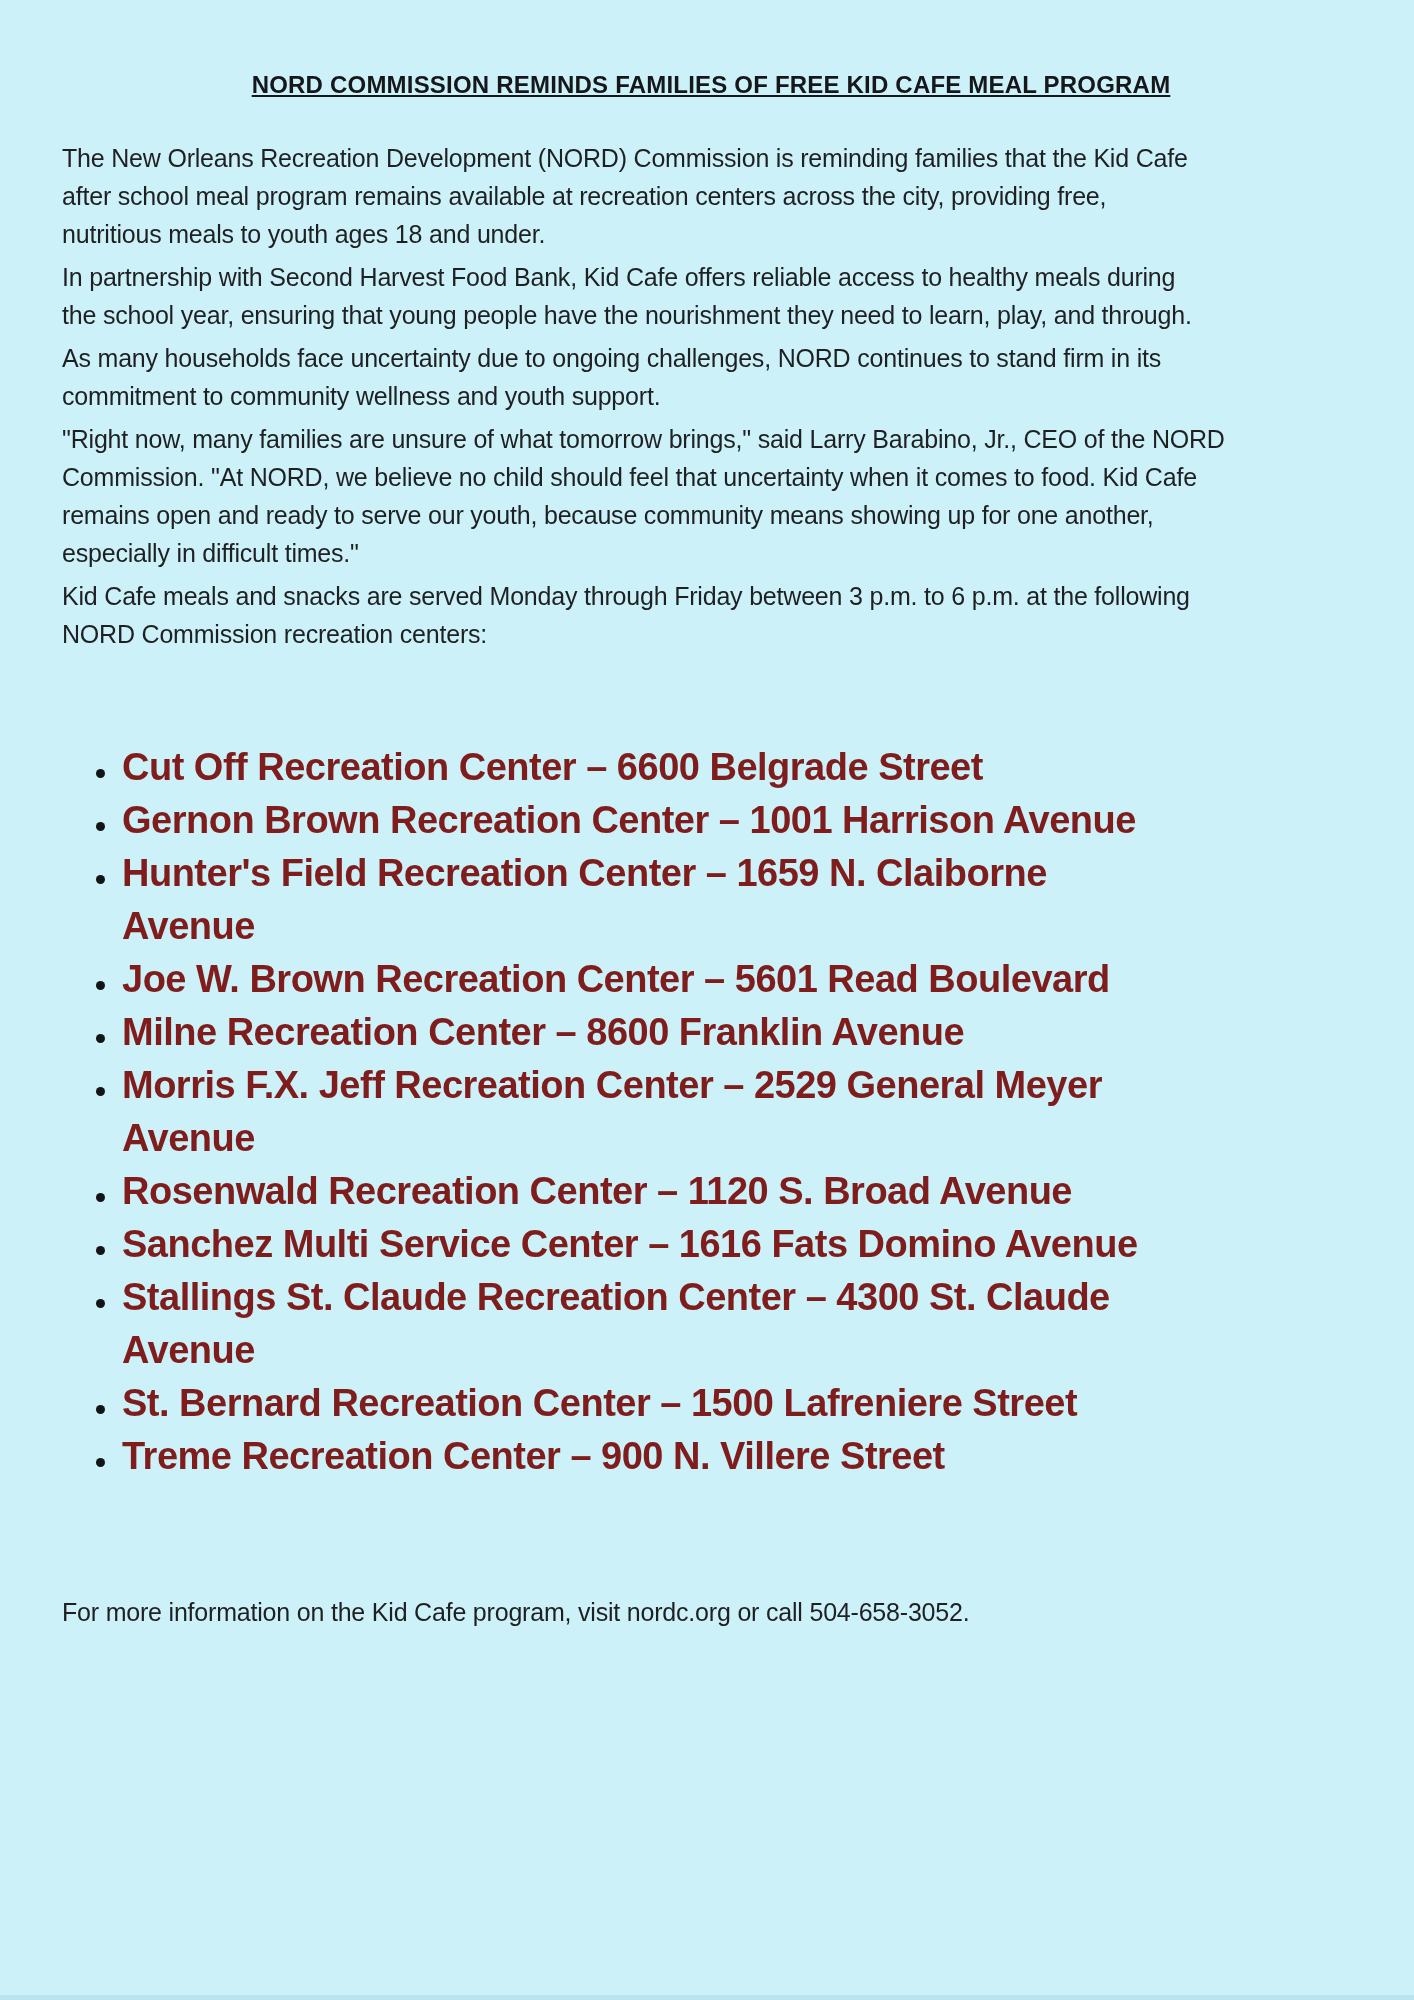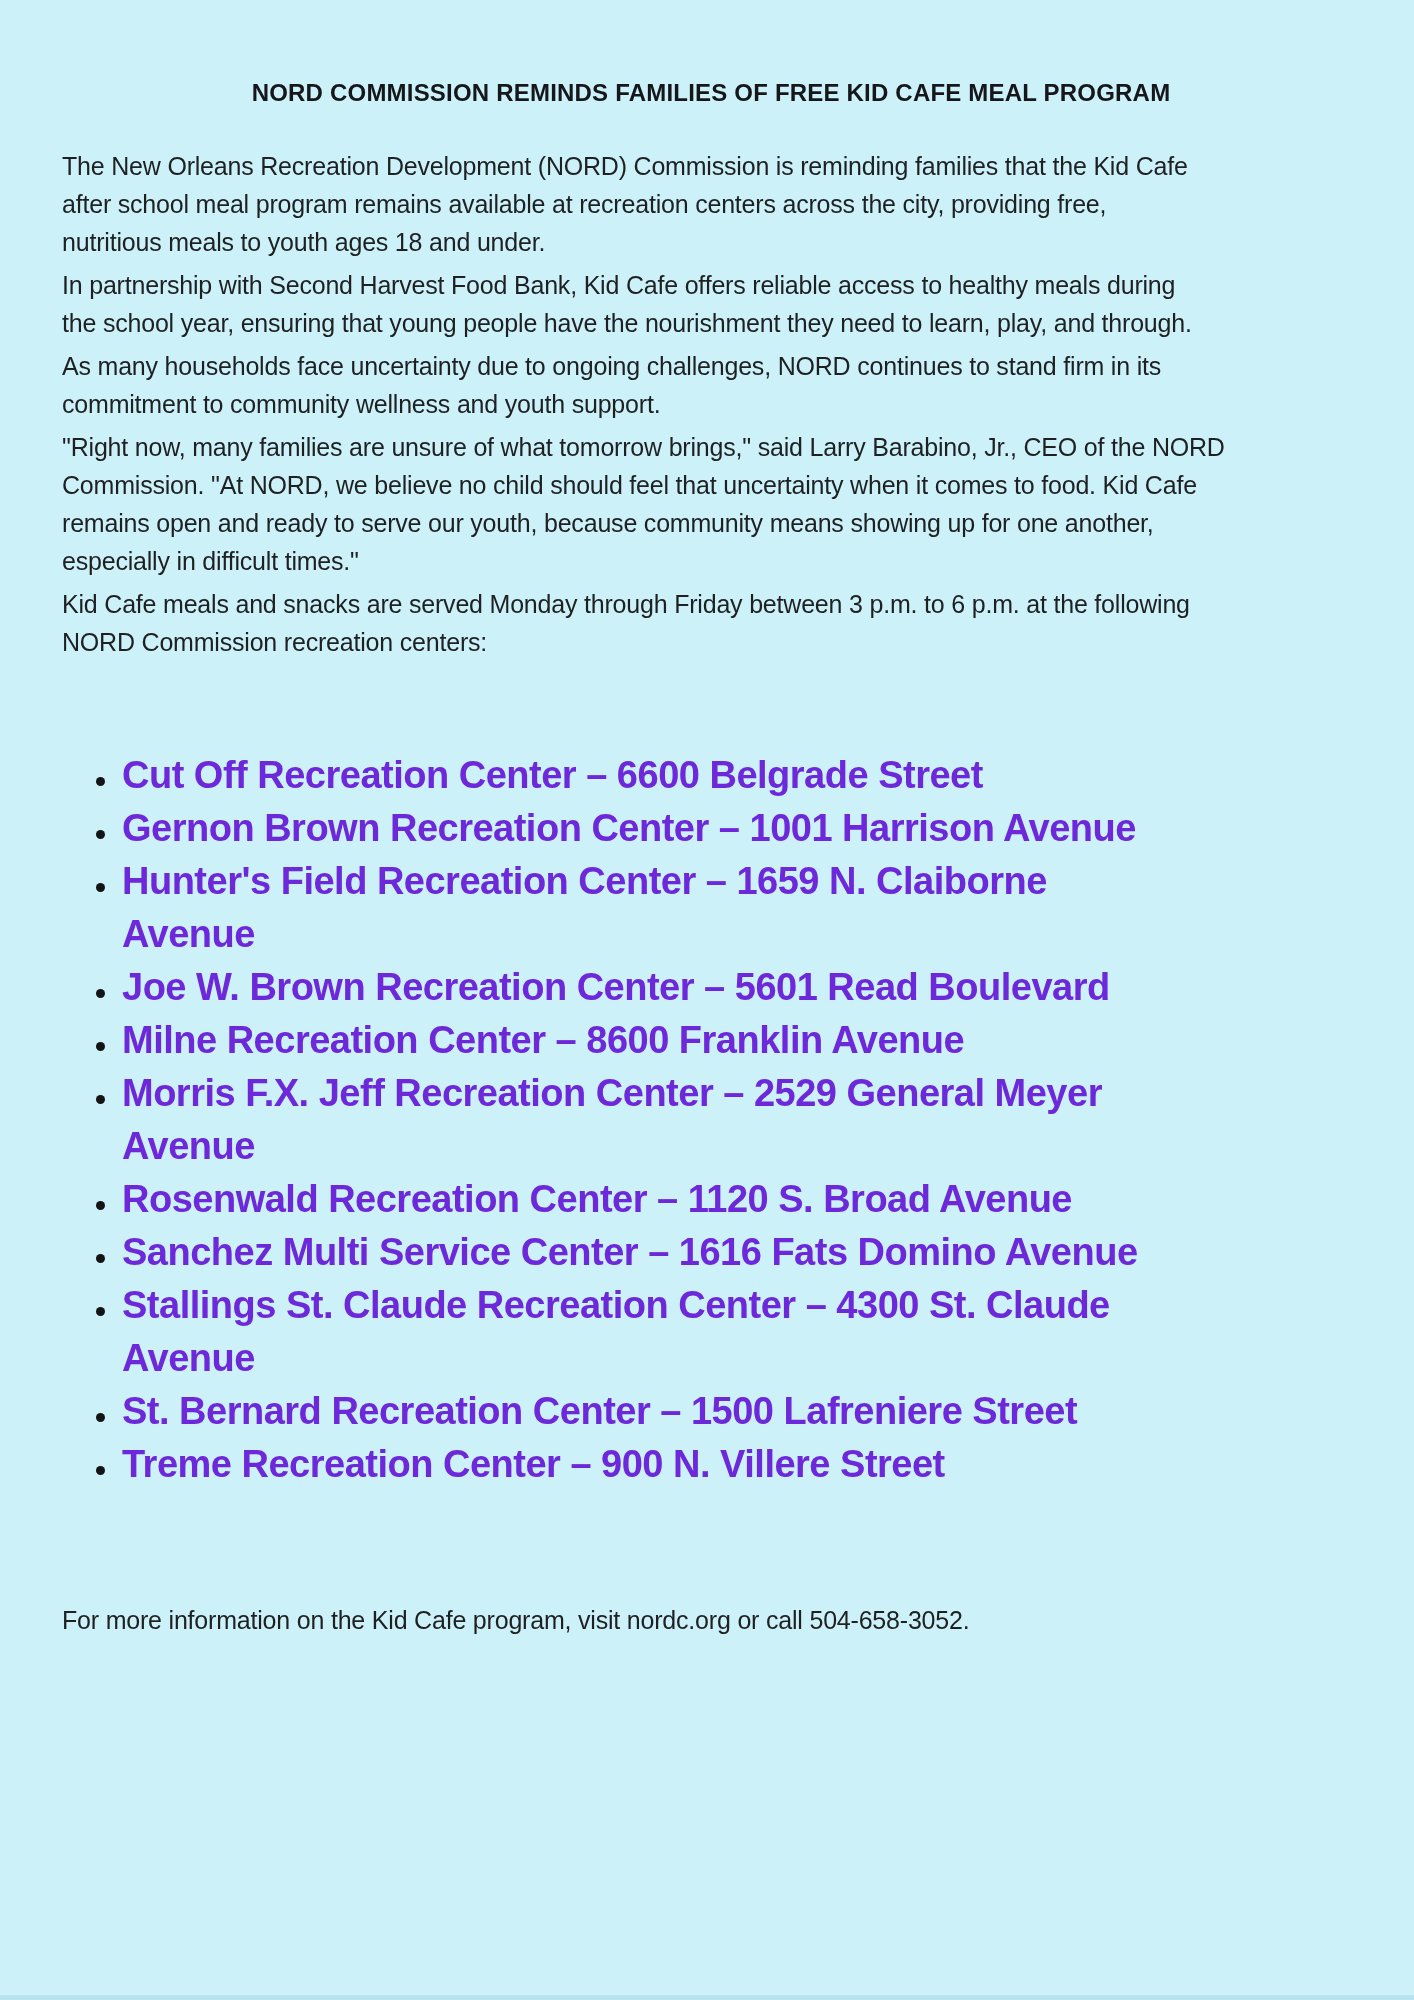--- a/index.html
+++ b/index.html
@@ -9,48 +9,49 @@
     height: 2000px;
     background: #cdf1f9;
     overflow: hidden;
     font-family: "Liberation Sans", sans-serif;
     color: #1e2022;
   }
   .content {
     padding: 62px 54px 0 62px;
   }
   .doc-title {
-    margin: 16px 0 40px 0;
+    margin: 8px 0 40px 0;
     text-align: center;
     font-size: 24px;
     font-weight: 700;
     line-height: 29px;
     letter-spacing: 0.2px;
     color: #16171a;
     white-space: pre-line;
+    text-decoration: underline;
   }
   .body-paragraph {
     margin: 0 0 5px 0;
     font-size: 25px;
     line-height: 38px;
     letter-spacing: -0.2px;
     white-space: pre-line;
   }
   .locations-list {
     list-style: none;
     margin: 88px 0 0 0;
     padding: 0 0 0 60px;
   }
   .location-item {
     position: relative;
     font-size: 38px;
     font-weight: 700;
     line-height: 53px;
     letter-spacing: -0.5px;
-    color: #6d28d9;
+    color: #7f1d1d;
     white-space: pre-line;
   }
   .location-item::before {
     content: "";
     position: absolute;
     left: -26px;
     top: 28px;
     width: 9px;
     height: 9px;
     border-radius: 50%;

